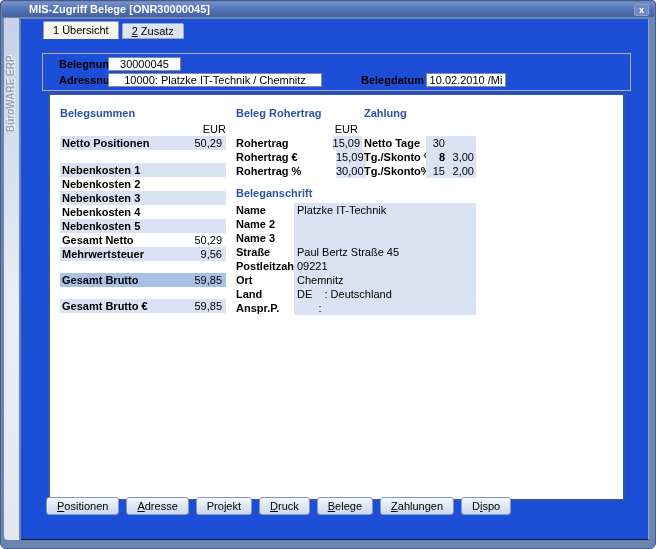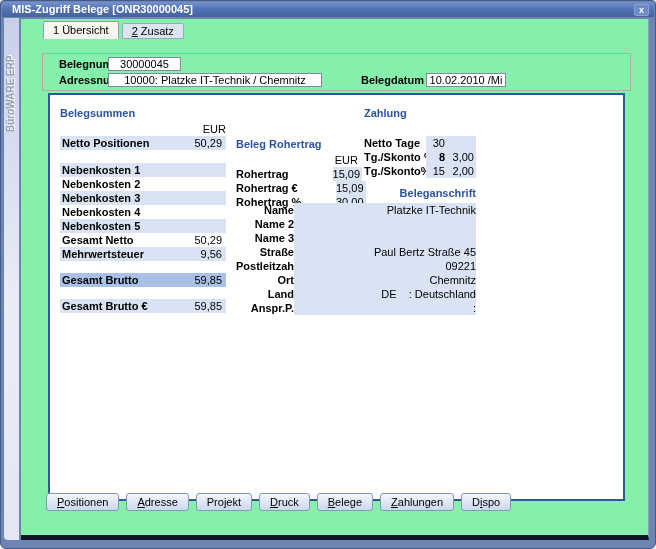--- a/index.html
+++ b/index.html
@@ -2,58 +2,58 @@
 <html><head>
 <meta charset="utf-8">
 <style>
   * { box-sizing: border-box; margin: 0; padding: 0; }
   html,body { width:656px; height:549px; background:#ffffff; font-family:"Liberation Sans", sans-serif; font-size:11px; color:#000; }
   .window { position:absolute; inset:0; background:#6d86b1; border:1px solid #44598c; border-radius:4px 4px 6px 6px; overflow:hidden; }
 
   
   .titlebar { position:absolute; top:1px; left:1px; right:1px; height:15px;
     background:linear-gradient(180deg,#7592cd 0%, #5273b6 45%, #47639e 100%);
-    border-radius:3px 3px 0 0; color:#fff; font-weight:bold; line-height:15px; padding-left:10px; }
+    border-radius:3px 3px 0 0; color:#fff; font-weight:bold; line-height:15px; padding-left:27px; }
   .close-btn { position:absolute; right:5px; top:2px; width:15px; height:12px; background:#6e8bc6;
     border:1px solid #8aa2d4; border-radius:2px; color:#fff; font-size:9px; font-weight:bold;
     line-height:10px; text-align:center; cursor:pointer; }
 
   
   .brand-strip { position:absolute; left:3px; top:17px; width:15px; bottom:8px;
     background:linear-gradient(180deg,#c7d0e8 0%, #e9edf6 55%, #e2e7f3 100%); border-radius:0 0 0 4px; }
   .brand-text { position:absolute; left:1px; top:114px; width:95px; transform:rotate(-90deg);
     transform-origin:0 0; font-size:10px; font-weight:bold; color:#979fb5; text-shadow:1px 1px 0 #ffffff;
     white-space:nowrap; }
 
   
-  .page { position:absolute; left:20px; top:18px; right:6px; bottom:8px; background:#86efac;
-    border-right:1px solid #8fa0bf; border-bottom:5px solid #0f172a; }
+  .page { position:absolute; left:20px; top:18px; right:6px; bottom:8px; background:#1d4ed8;
+    border-right:1px solid #8fa0bf; border-bottom:1px solid #0f172a; }
 
   
   .tabs { position:absolute; top:2px; left:22px; height:18px; display:flex; }
   .tab { padding:2px 9px 2px 9px; font-size:11px; cursor:pointer; white-space:nowrap; }
   .tab.active { background:#f6f5ee; border:1px solid #8e9cbb; border-bottom:1px solid #f6f5ee; border-radius:2px 2px 0 0; }
   .tab.inactive { background:#dde4f1; border:1px solid #9aa6c2; border-radius:2px 2px 0 0; margin-left:3px; margin-top:2px; padding-top:1px; }
   .tab .key { text-decoration:underline; }
 
   
   .groupbox { position:absolute; left:21px; top:34px; width:589px; height:38px; border:1px solid #b2aea2; }
   .fld-label { position:absolute; font-weight:bold; }
   .fld-input { position:absolute; height:14px; background:#fff; border:1px solid #828a99;
     font-family:"Liberation Sans",sans-serif; font-size:11px; text-align:center; padding:0 2px; }
 
   
   .panel { position:absolute; left:27px; top:74px; width:577px; height:408px; background:#fff; border:2px solid #35549b; }
   .sec-title { color:#2b53a5; font-weight:bold; height:16px; }
   .eur-row { font-weight:normal; text-align:right; height:13px; }
 
   .col1 { position:absolute; left:10px; top:12px; width:166px; }
-  .col2 { position:absolute; left:186px; top:12px; width:122px;margin-top:31px; }
+  .col2 { position:absolute; left:186px; top:12px; width:122px; }
   .col3 { position:absolute; left:314px; top:12px; width:112px; }
-  .anschrift { position:absolute; left:186px; top:92px; width:240px;text-align:right; }
+  .anschrift { position:absolute; left:186px; top:92px; width:240px; }
 
   .srow { display:flex; height:14px; line-height:14px; }
   .srow .lab { font-weight:bold; flex:1; padding-left:2px; white-space:nowrap; }
   .srow .val { text-align:right; padding-right:4px; white-space:pre; }
   .bg-b { background:#d9e3f3; }
   .bg-h { background:#a8c1e4; }
   .sgap { height:13px; }
   .sgap-s { height:12px; }
 
   .rrow { display:flex; height:14px; line-height:14px;gap:44px; }

